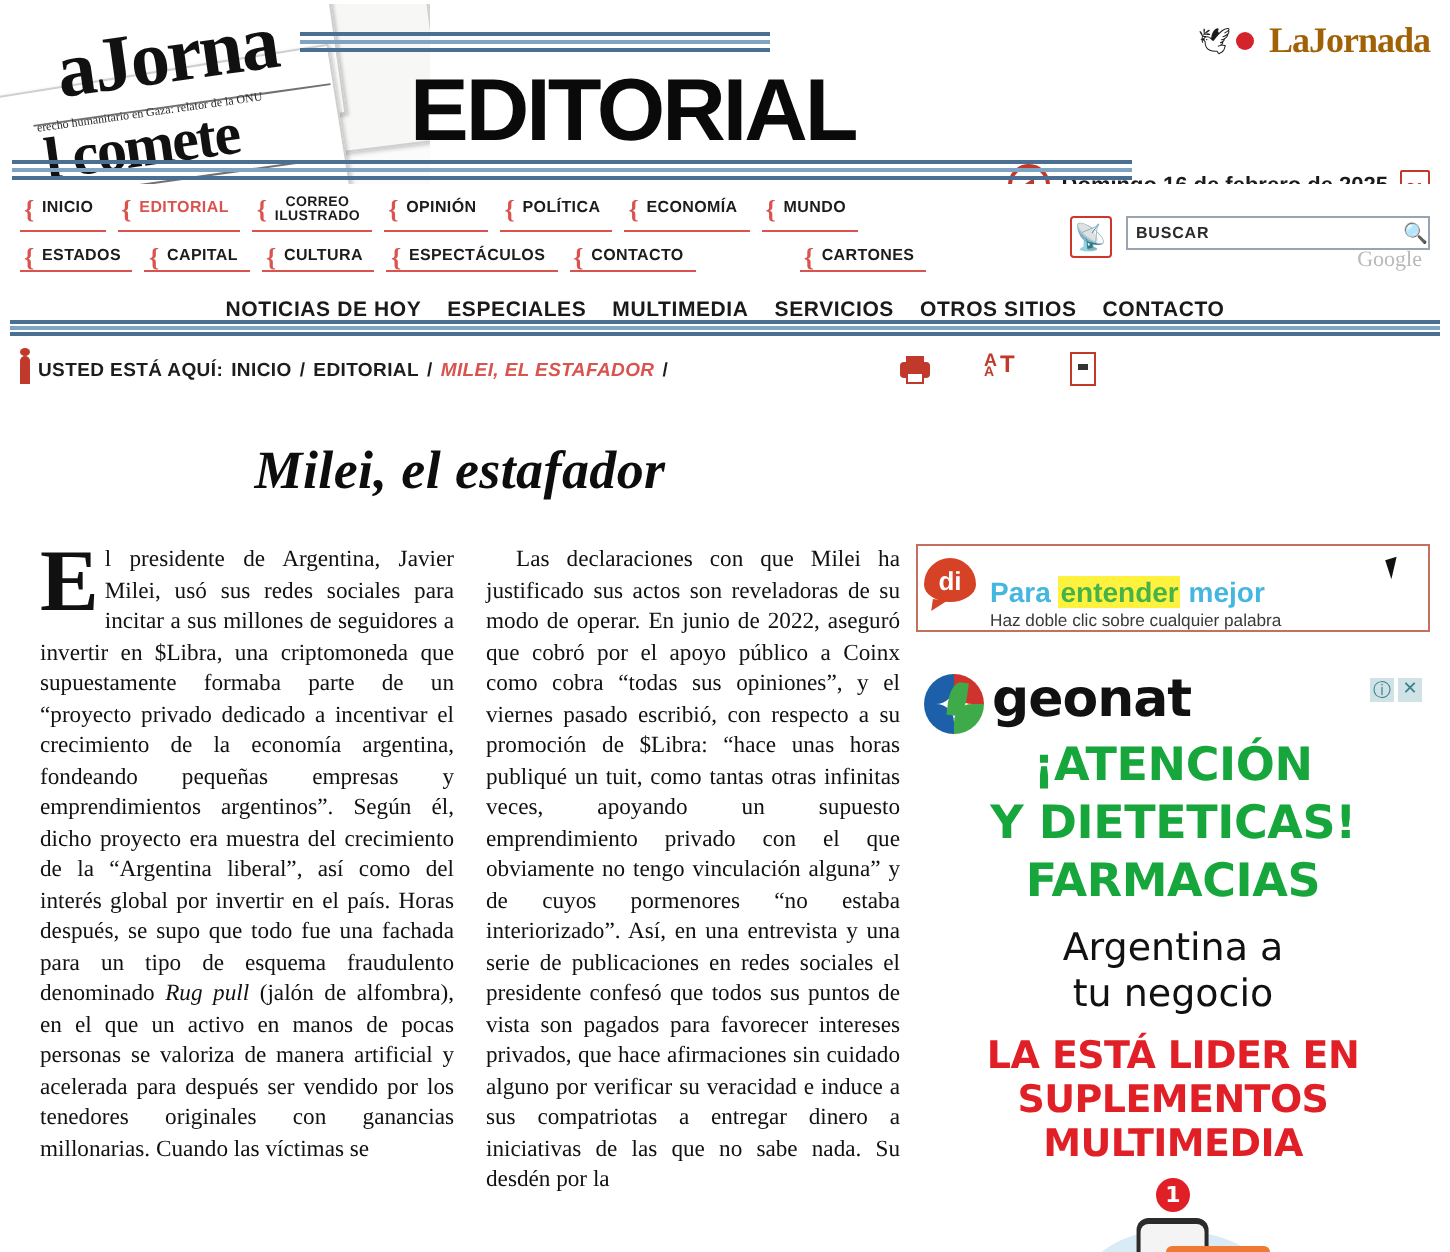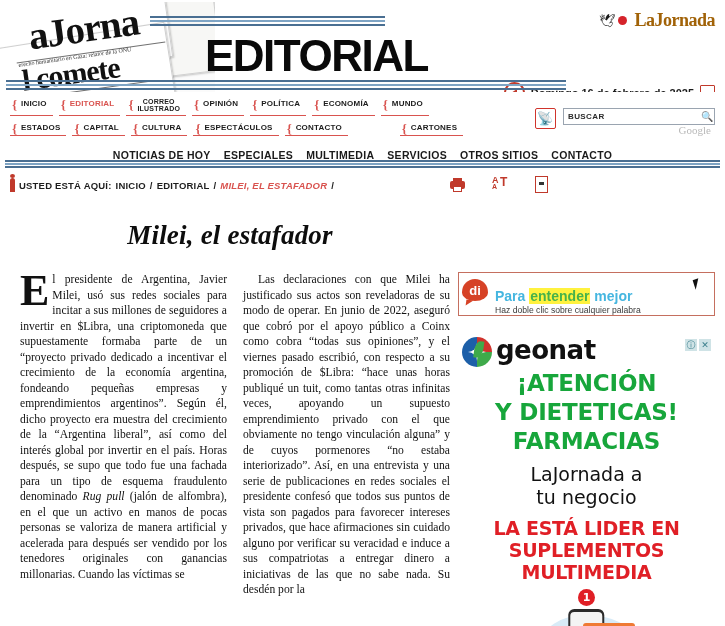--- a/index.html
+++ b/index.html
@@ -356,21 +356,21 @@
         </div>
         <div class="geo-name">geonat</div>
       </div>
       <div class="geo-close">
         <span>ⓘ</span>
         <span>✕</span>
       </div>
       <div class="geo-l1">¡ATENCIÓN</div>
       <div class="geo-l1">Y DIETETICAS!</div>
       <div class="geo-l1">FARMACIAS</div>
-      <div class="geo-l2">LaJornada a</div>
+      <div class="geo-l2">Argentina a</div>
       <div class="geo-l2" style="margin-top:0;">tu negocio</div>
       <div class="geo-l3">LA ESTÁ LIDER EN</div>
       <div class="geo-l3" style="margin-top:0;">SUPLEMENTOS</div>
       <div class="geo-l3" style="margin-top:0;">MULTIMEDIA</div>
       <div class="geo-badge">1</div>
       <div class="phone-art">
         <div class="blob"></div>
         <div class="phone">
             <div class="scr"></div>
           </div>

